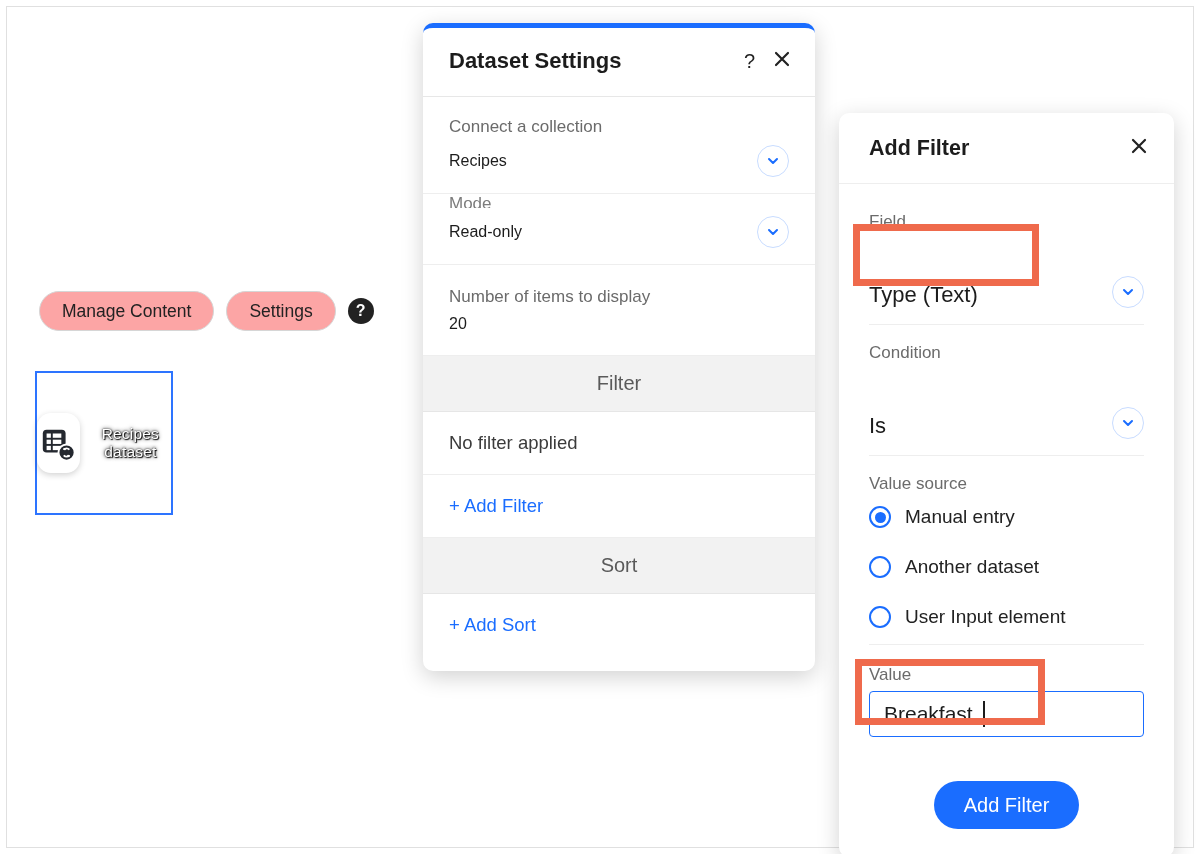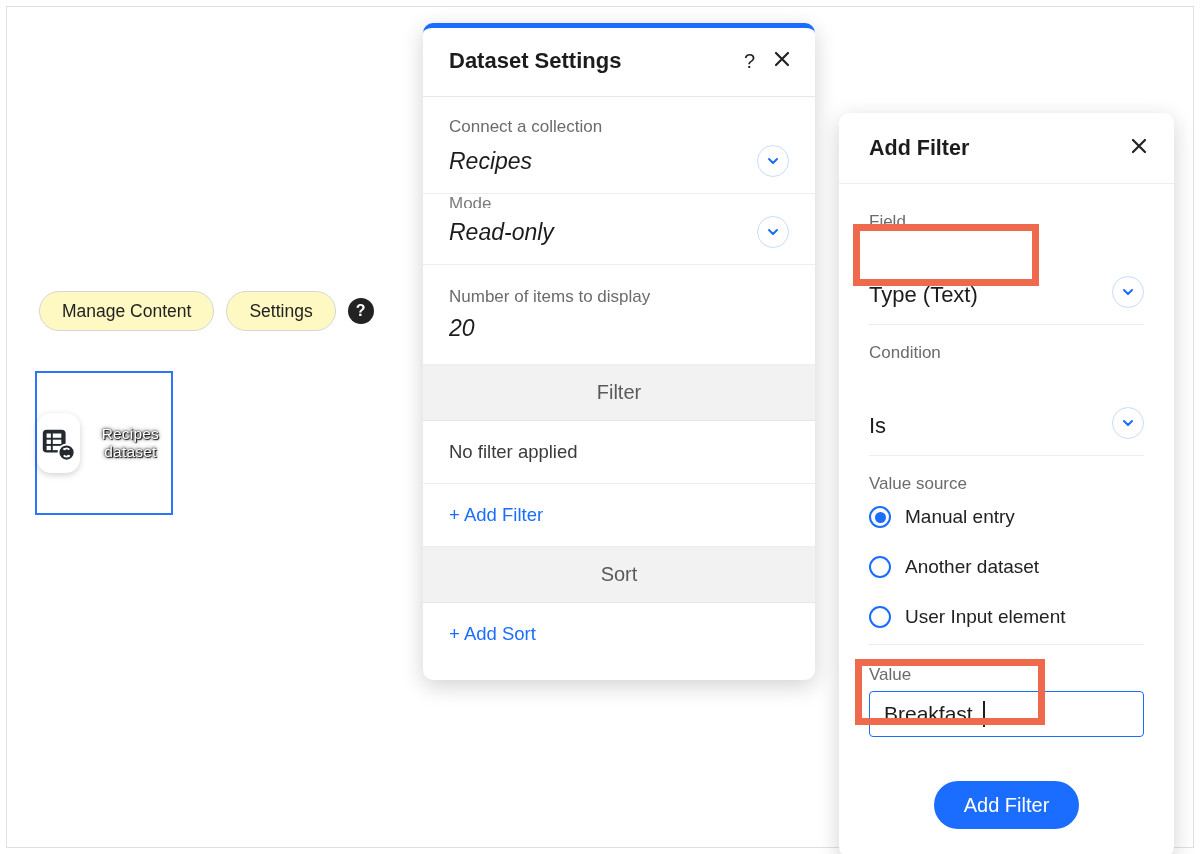--- a/index.html
+++ b/index.html
@@ -20,21 +20,21 @@
 
   
   .top-buttons {
     position: absolute;
     left: 32px; top: 284px;
     display: flex;
     align-items: center;
     gap: 12px;
   }
   .pill-btn {
-    background: #fef9c3;
+    background: #fca5a5;
     border: 1px solid #d6d6d6;
     border-radius: 22px;
     height: 40px;
     padding: 0 22px;
     font-size: 17.5px;
     color: #222;
     cursor: pointer;
   }
   .help-circle {
     width: 26px; height: 26px;
@@ -111,23 +111,22 @@
   .ds-label {
     font-size: 17px;
     color: #6b6b6b;
     margin-bottom: 8px;
   }
   .ds-label.cut { margin-top: -6px; overflow: hidden; max-height: 14px; color:#7c7c7c; }
   .ds-value-row {
     display: flex; align-items: center; justify-content: space-between;
   }
   .ds-value {
-    font-size: 23px;
+    font-size: 16px;
     color: #1c1c1c;
-    font-style: italic;
   }
   .chev-btn {
     width: 32px; height: 32px;
     border: 1.5px solid #c8dcff;
     border-radius: 50%;
     display: flex; align-items: center; justify-content: center;
     cursor: pointer;
     background: #fff;
   }
   .chev-btn svg { stroke: #1a6dff; }

